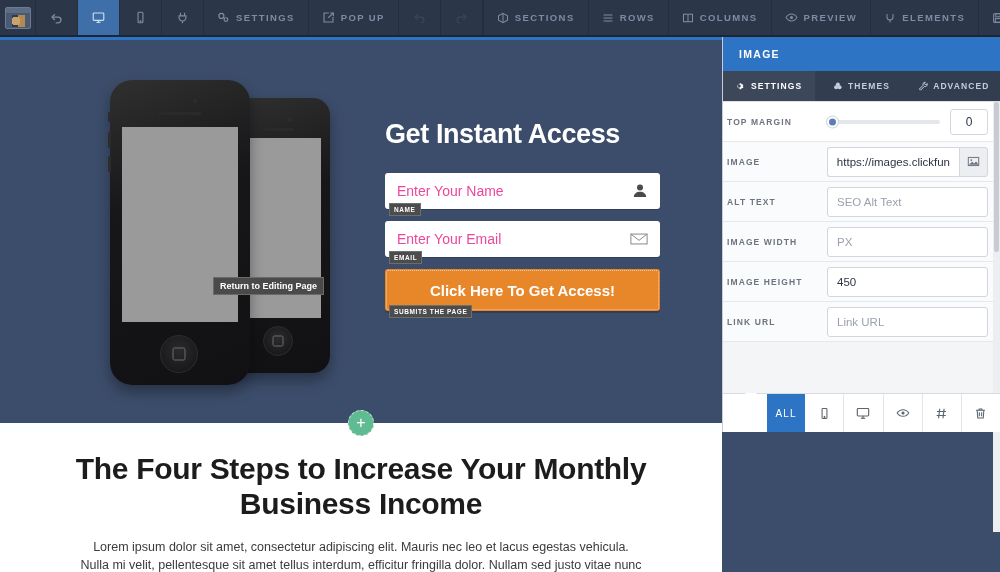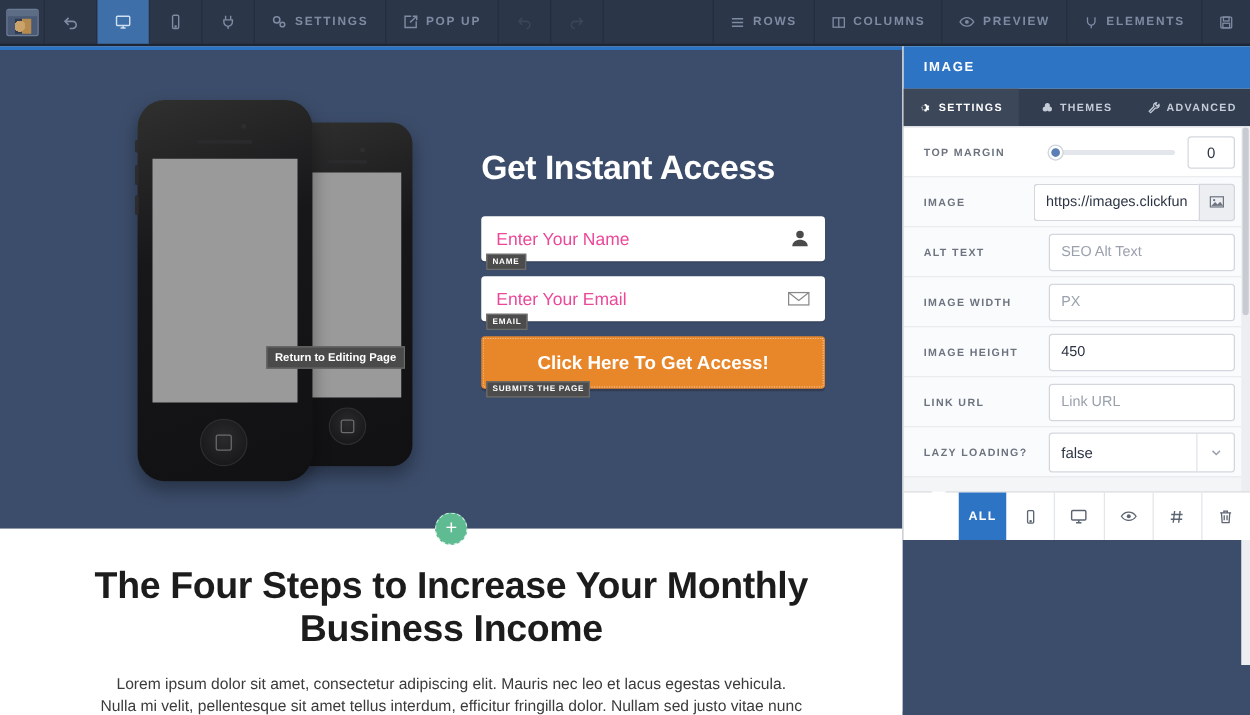--- a/index.html
+++ b/index.html
@@ -215,21 +215,21 @@
     color: #c4ccd8; font-size: 8.5px; font-weight: bold; letter-spacing: 1.1px;
     cursor: pointer;
   }
   .ptab.active { background: #3c485a; color: #ffffff; }
   .panel-body {
     flex: 1; background: #f4f5f7; overflow: hidden;
     border-top: 1px solid #dcdfe4;
   }
   .row {
     display: flex; align-items: center;
-    padding: 0 12px 0 16px;
+    padding: 0 12px 0 4px;
     min-height: 40px;
     border-bottom: 1px solid #e6e8ec;
     background: #fafbfc;
   }
   .row.first { background: #ffffff; }
   .row-label {
     width: 100px; color: #6d7480;
     font-size: 8.5px; font-weight: bold; letter-spacing: 1.1px;
   }
   .row-ctl { flex: 1; display: flex; align-items: center; }
@@ -292,21 +292,21 @@
     z-index: 3;
   }
   .fbtn {
     flex: 1; display: flex; align-items: center; justify-content: center;
     border-right: 1px solid #e2e5e9;
     color: #5c6470; cursor: pointer;
     font-size: 13px;
   }
   .fbtn.all {
     background: #2d74c4; color: #ffffff;
-    font-size: 10px; font-weight: bold; letter-spacing: 1.1px;
+    font-size: 10px; font-weight: normal; letter-spacing: 1.1px;
     border-right: none;
     margin-left: 44px;
   }
   .fbtn.last { border-right: none; }
   .panel-scroll {
     position: absolute; right: 0; top: 65px; width: 7px; height: 430px;
     background: #edeef1;
   }
   .panel-scroll .thumb {
     position: absolute; left: 1px; top: 0; width: 5px; height: 150px;
@@ -398,20 +398,29 @@
         <span class="tb-icon">
           <svg width="13" height="13" viewBox="0 0 16 16" fill="none" stroke="currentColor" stroke-width="1.5">
             <path d="M10 4 L13.5 7.5 L10 11"></path>
               <path d="M13.2 7.5 H6 a3.5 3.5 0 0 0 0 7"></path>
           </svg>
         </span>
       </div>
     </div>
 
     <div class="tb-right">
+      <div class="tb-btn">
+        <span class="tb-icon">
+          <svg width="12" height="12" viewBox="0 0 16 16" fill="none" stroke="currentColor" stroke-width="1.4">
+            <path d="M8 1.8 14 5v6l-6 3.2L2 11V5z"></path>
+              <path d="M8 1.8V14"></path>
+          </svg>
+        </span>
+        <span>SECTIONS</span>
+      </div>
       <div class="tb-btn">
         <span class="tb-icon">
           <svg width="12" height="12" viewBox="0 0 16 16" fill="none" stroke="currentColor" stroke-width="1.5">
             <path d="M2 4h12M2 8h12M2 12h12"></path>
           </svg>
         </span>
         <span>ROWS</span>
       </div>
       <div class="tb-btn">
         <span class="tb-icon">
@@ -607,33 +616,20 @@
       </div>
 
       <div class="row">
         <div class="row-label">LINK URL</div>
         <div class="row-ctl">
           <div class="txt ph">Link URL</div>
         </div>
       </div>
 
 
-      <div class="row">
-        <div class="row-label">LAZY LOADING?</div>
-        <div class="row-ctl">
-          <div class="sel">
-            <span class="val">false</span>
-            <span class="caret">
-              <svg width="12" height="12" viewBox="0 0 16 16" fill="none" stroke="currentColor" stroke-width="1.6">
-                <path d="M4 6.3 8 10.2 12 6.3"></path>
-              </svg>
-            </span>
-          </div>
-        </div>
-      </div>
 
       <div class="panel-scroll">
         <div class="thumb"></div>
       </div>
     </div>
 
     <div class="panel-foot">
       <div class="fbtn all">ALL</div>
       <div class="fbtn">
         <span>

